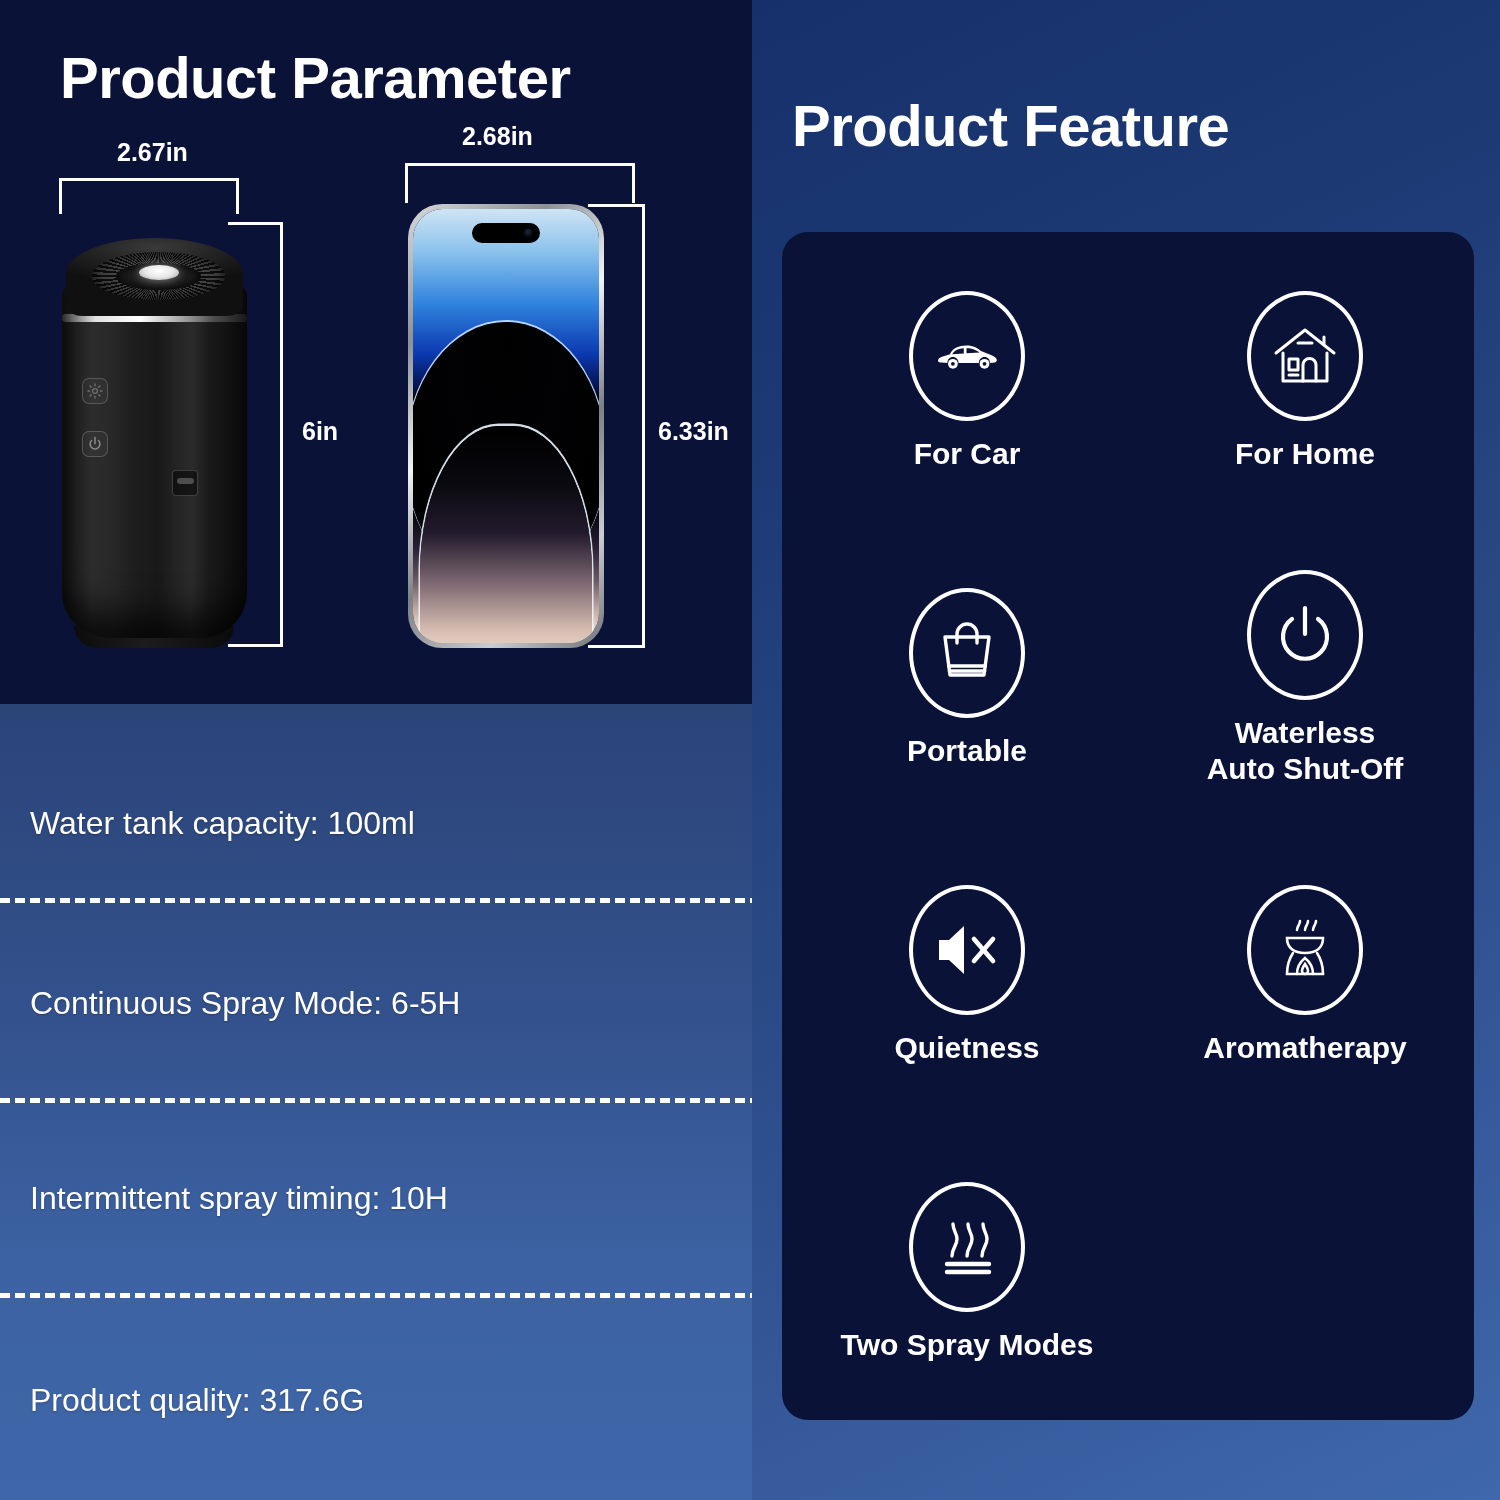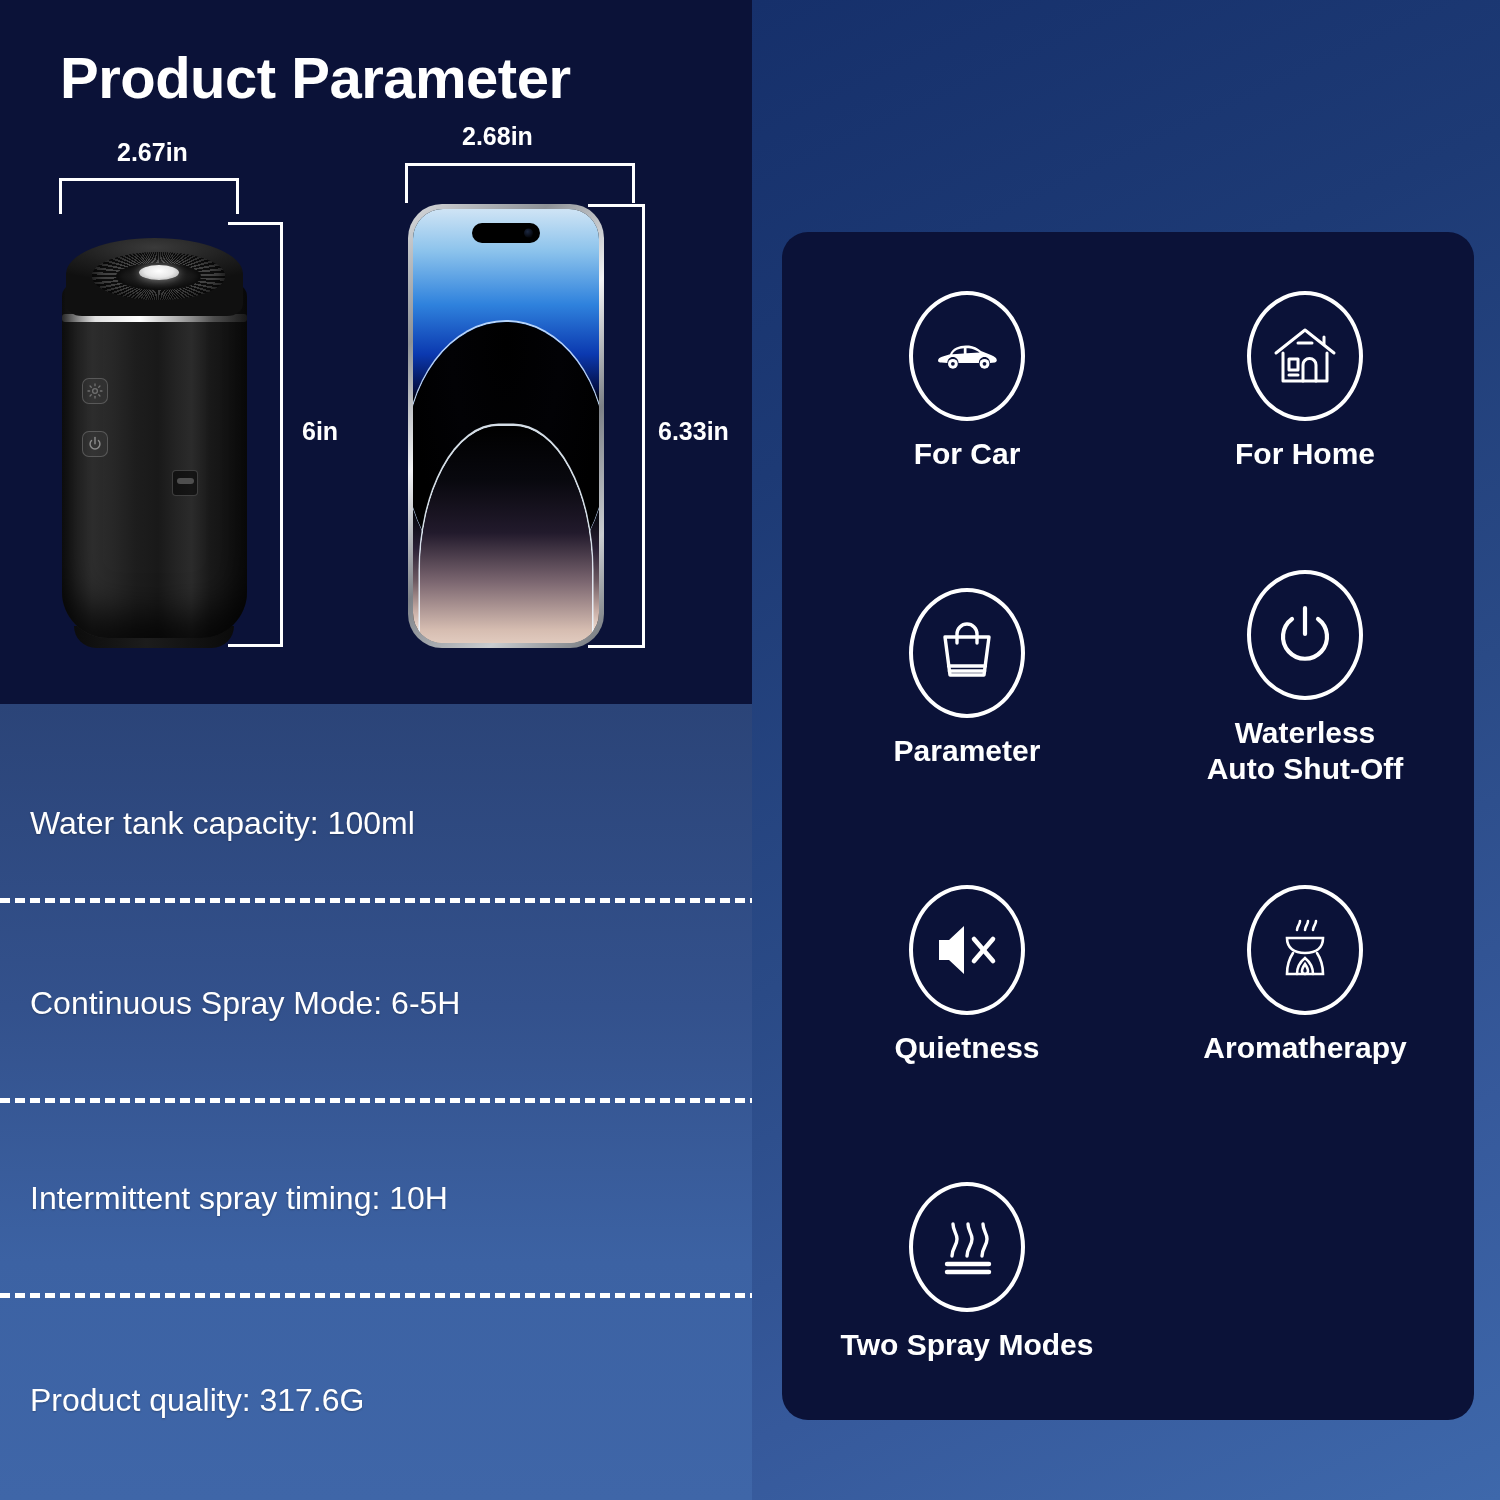--- a/index.html
+++ b/index.html
@@ -292,20 +292,21 @@
     <div class="spec-text" style="top:985px">Continuous Spray Mode: 6-5H</div>
     <div class="spec-divider" style="top:1098px"></div>
 
     <div class="spec-text" style="top:1180px">Intermittent spray timing: 10H</div>
     <div class="spec-divider" style="top:1293px"></div>
 
     <div class="spec-text" style="top:1382px">Product quality: 317.6G</div>
   </div>
 
   <div class="right-panel">
+    <div class="feature-title">Product Feature</div>
 
     <div class="feature-card">
       <div class="feature-grid">
 
         <div class="feature-cell">
           <div class="f-icon-wrap">
             <div class="f-circle">
               <svg width="64" height="34" viewBox="0 0 64 34">
                 <path fill="#ffffff" d="M3 22c0-2 1.5-3.5 4-4.2l8-2.6c1-2.6 3-5.2 6.5-6.8C25 6.7 29.5 6 34 6.6c4.5.6 8.7 2.6 12 5.3l10 4.2c4 1.7 5.8 3.4 5.8 5.1 0 1-.6 1.8-1.8 2.2l-5 .6c.1-3.4-2.3-6-5.5-6s-5.6 2.6-5.6 5.9H23.5c0-3.3-2.4-5.9-5.6-5.9S12.3 20.6 12.4 24l-6-.4C4.3 23.4 3 22.9 3 22z"></path>
                 <path fill="#0b1238" d="M22 10.8c-2.3 1.1-3.8 2.7-4.8 4.5l11.6-.8V9.3c-2.4.1-4.7.6-6.8 1.5zM31.5 9.2v5.1l13.2-.9c-3.2-2.3-7-3.8-11-4.2h-2.2z"></path>
@@ -340,21 +341,21 @@
           <div class="f-icon-wrap">
             <div class="f-circle">
               <svg width="60" height="64" viewBox="0 0 60 64" fill="none" stroke="#ffffff" stroke-width="3.4" stroke-linecap="round" stroke-linejoin="round">
                 <path d="M8 16 L52 16 L47 54 L13 54 Z"></path>
                 <path d="M20 22 L20 13 A10 10 0 0 1 40 13 L40 22"></path>
                 <line x1="11.6" y1="45" x2="48.4" y2="45"></line>
                 <line x1="12.4" y1="50" x2="47.6" y2="50"></line>
               </svg>
             </div>
           </div>
-          <div class="f-label">Parameter</div>
+          <div class="f-label">Portable</div>
         </div>
 
         <div class="feature-cell">
           <div class="f-icon-wrap">
             <div class="f-circle">
               <svg width="60" height="64" viewBox="0 0 60 64" fill="none" stroke="#ffffff" stroke-width="4.2" stroke-linecap="round">
                 <path d="M17 16 A22 22 0 1 0 43 16"></path>
                 <line x1="30" y1="5" x2="30" y2="31"></line>
               </svg>
             </div>

